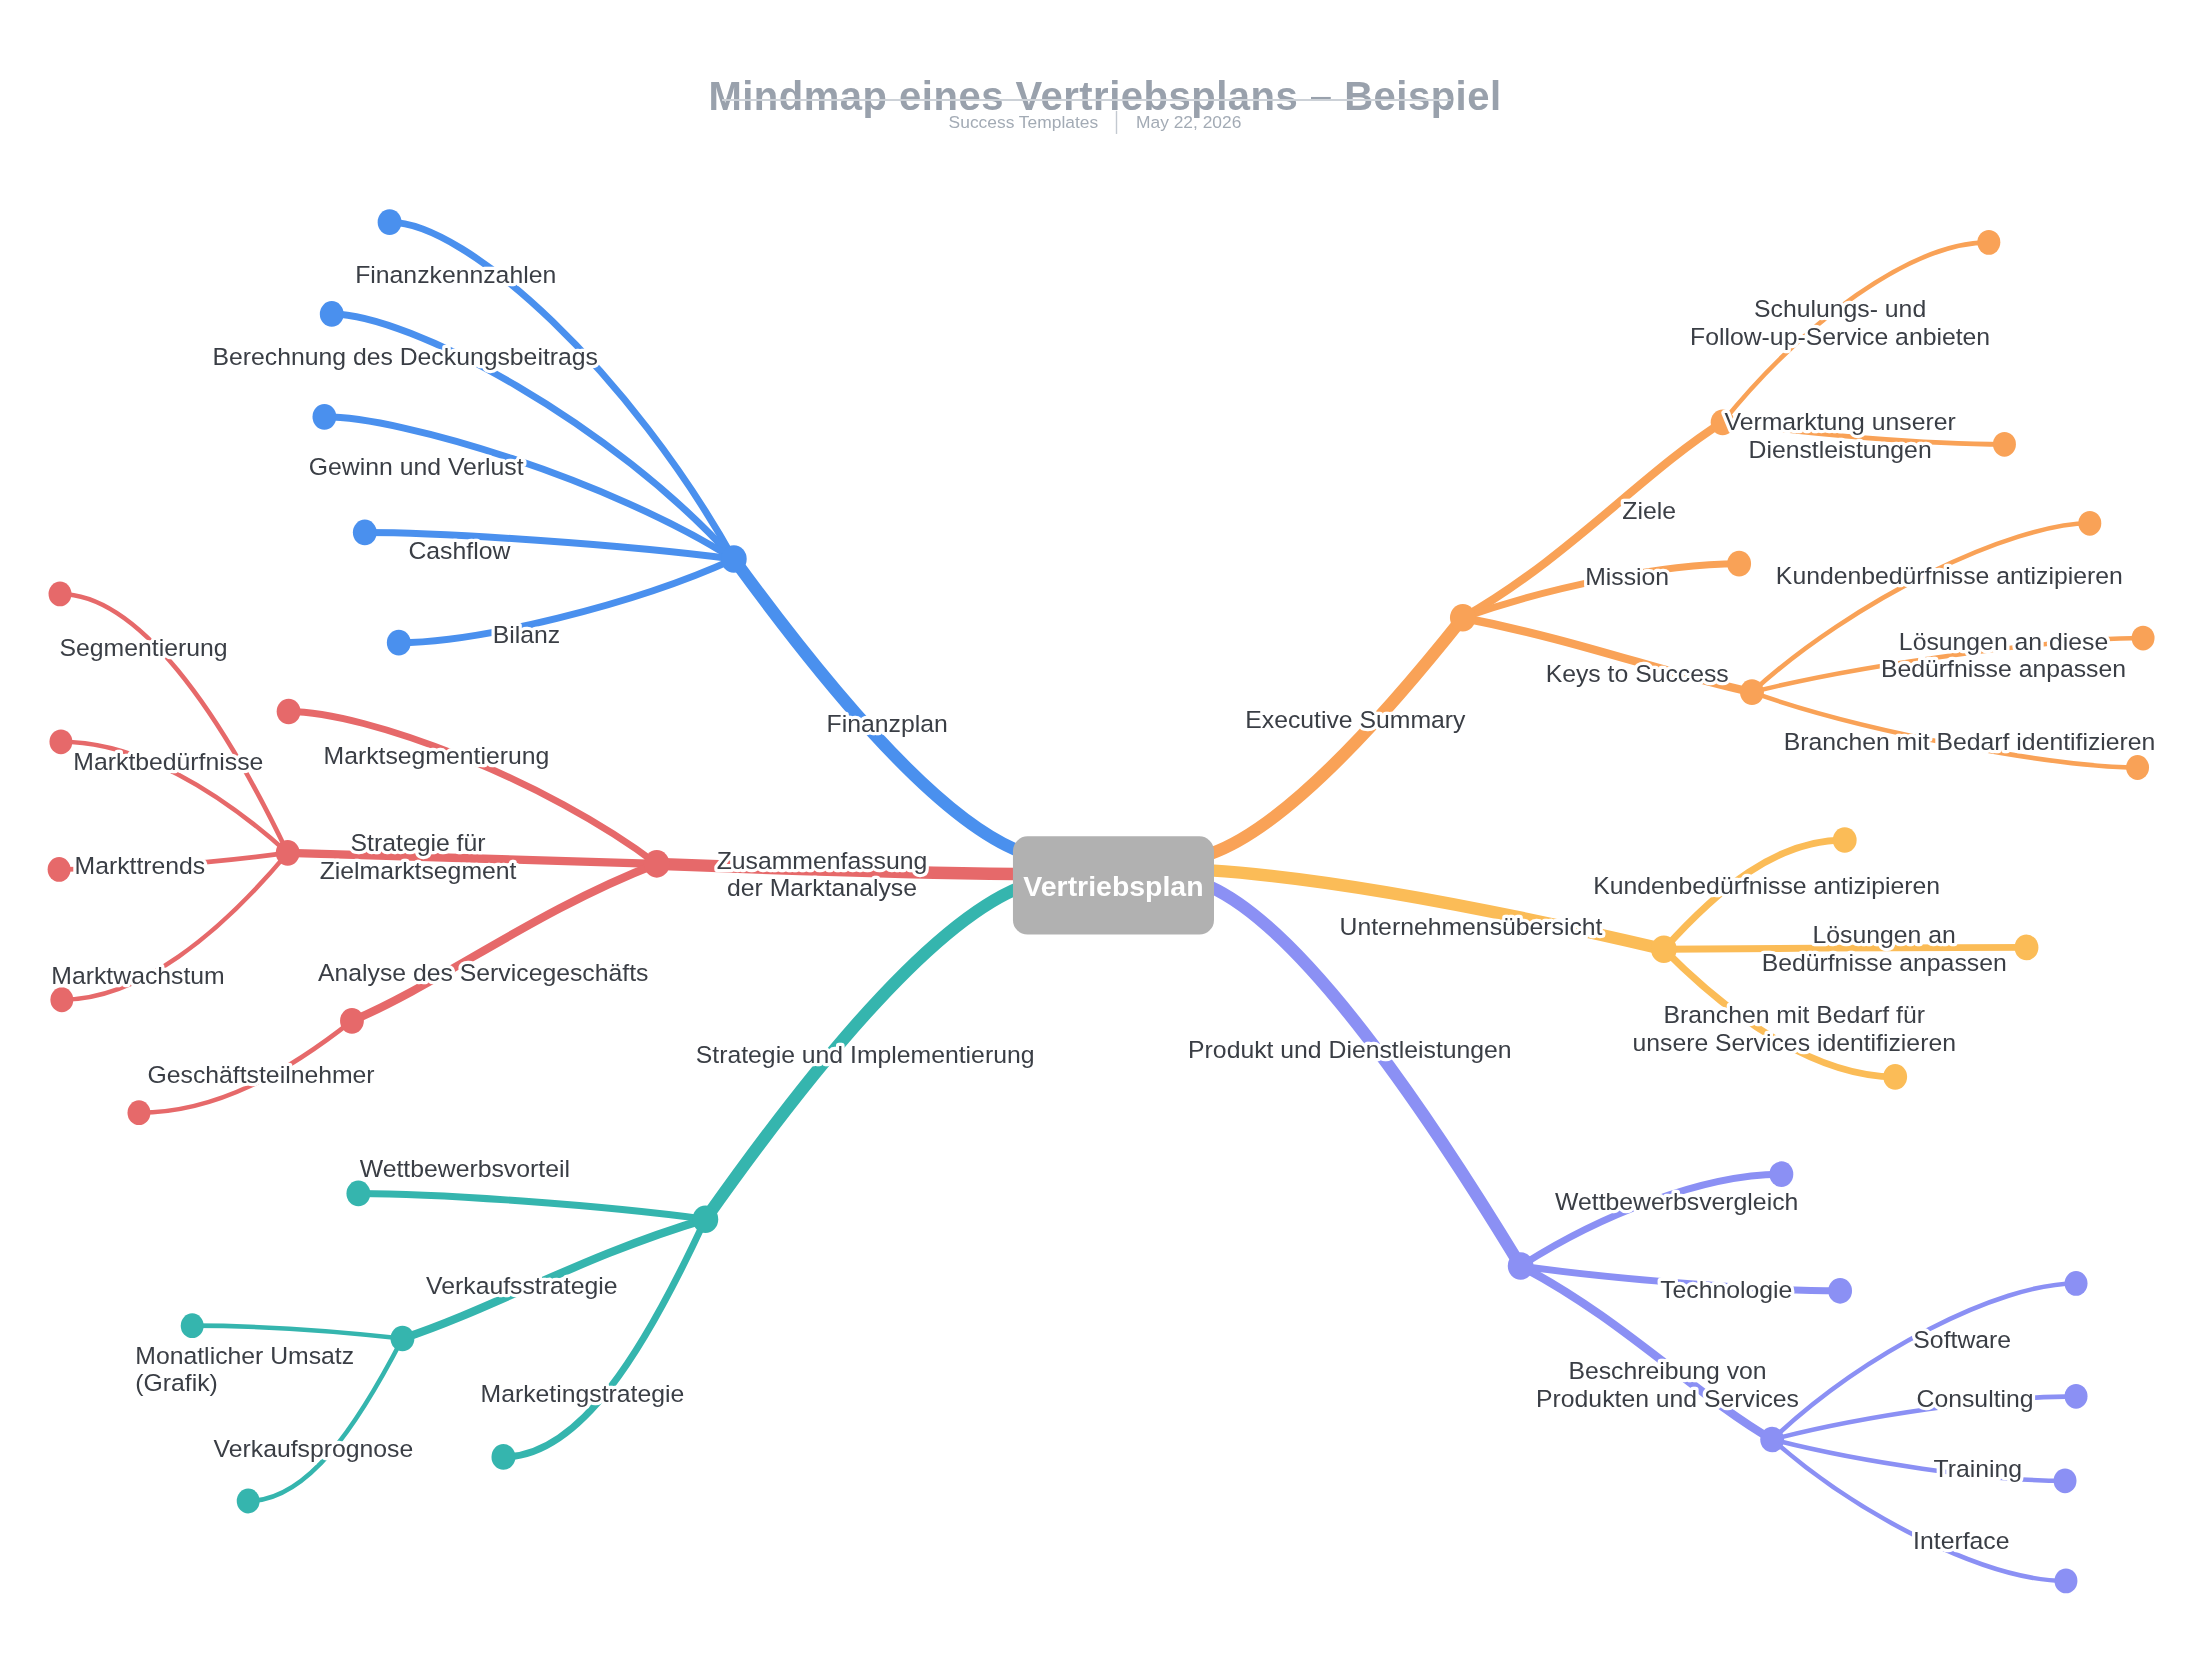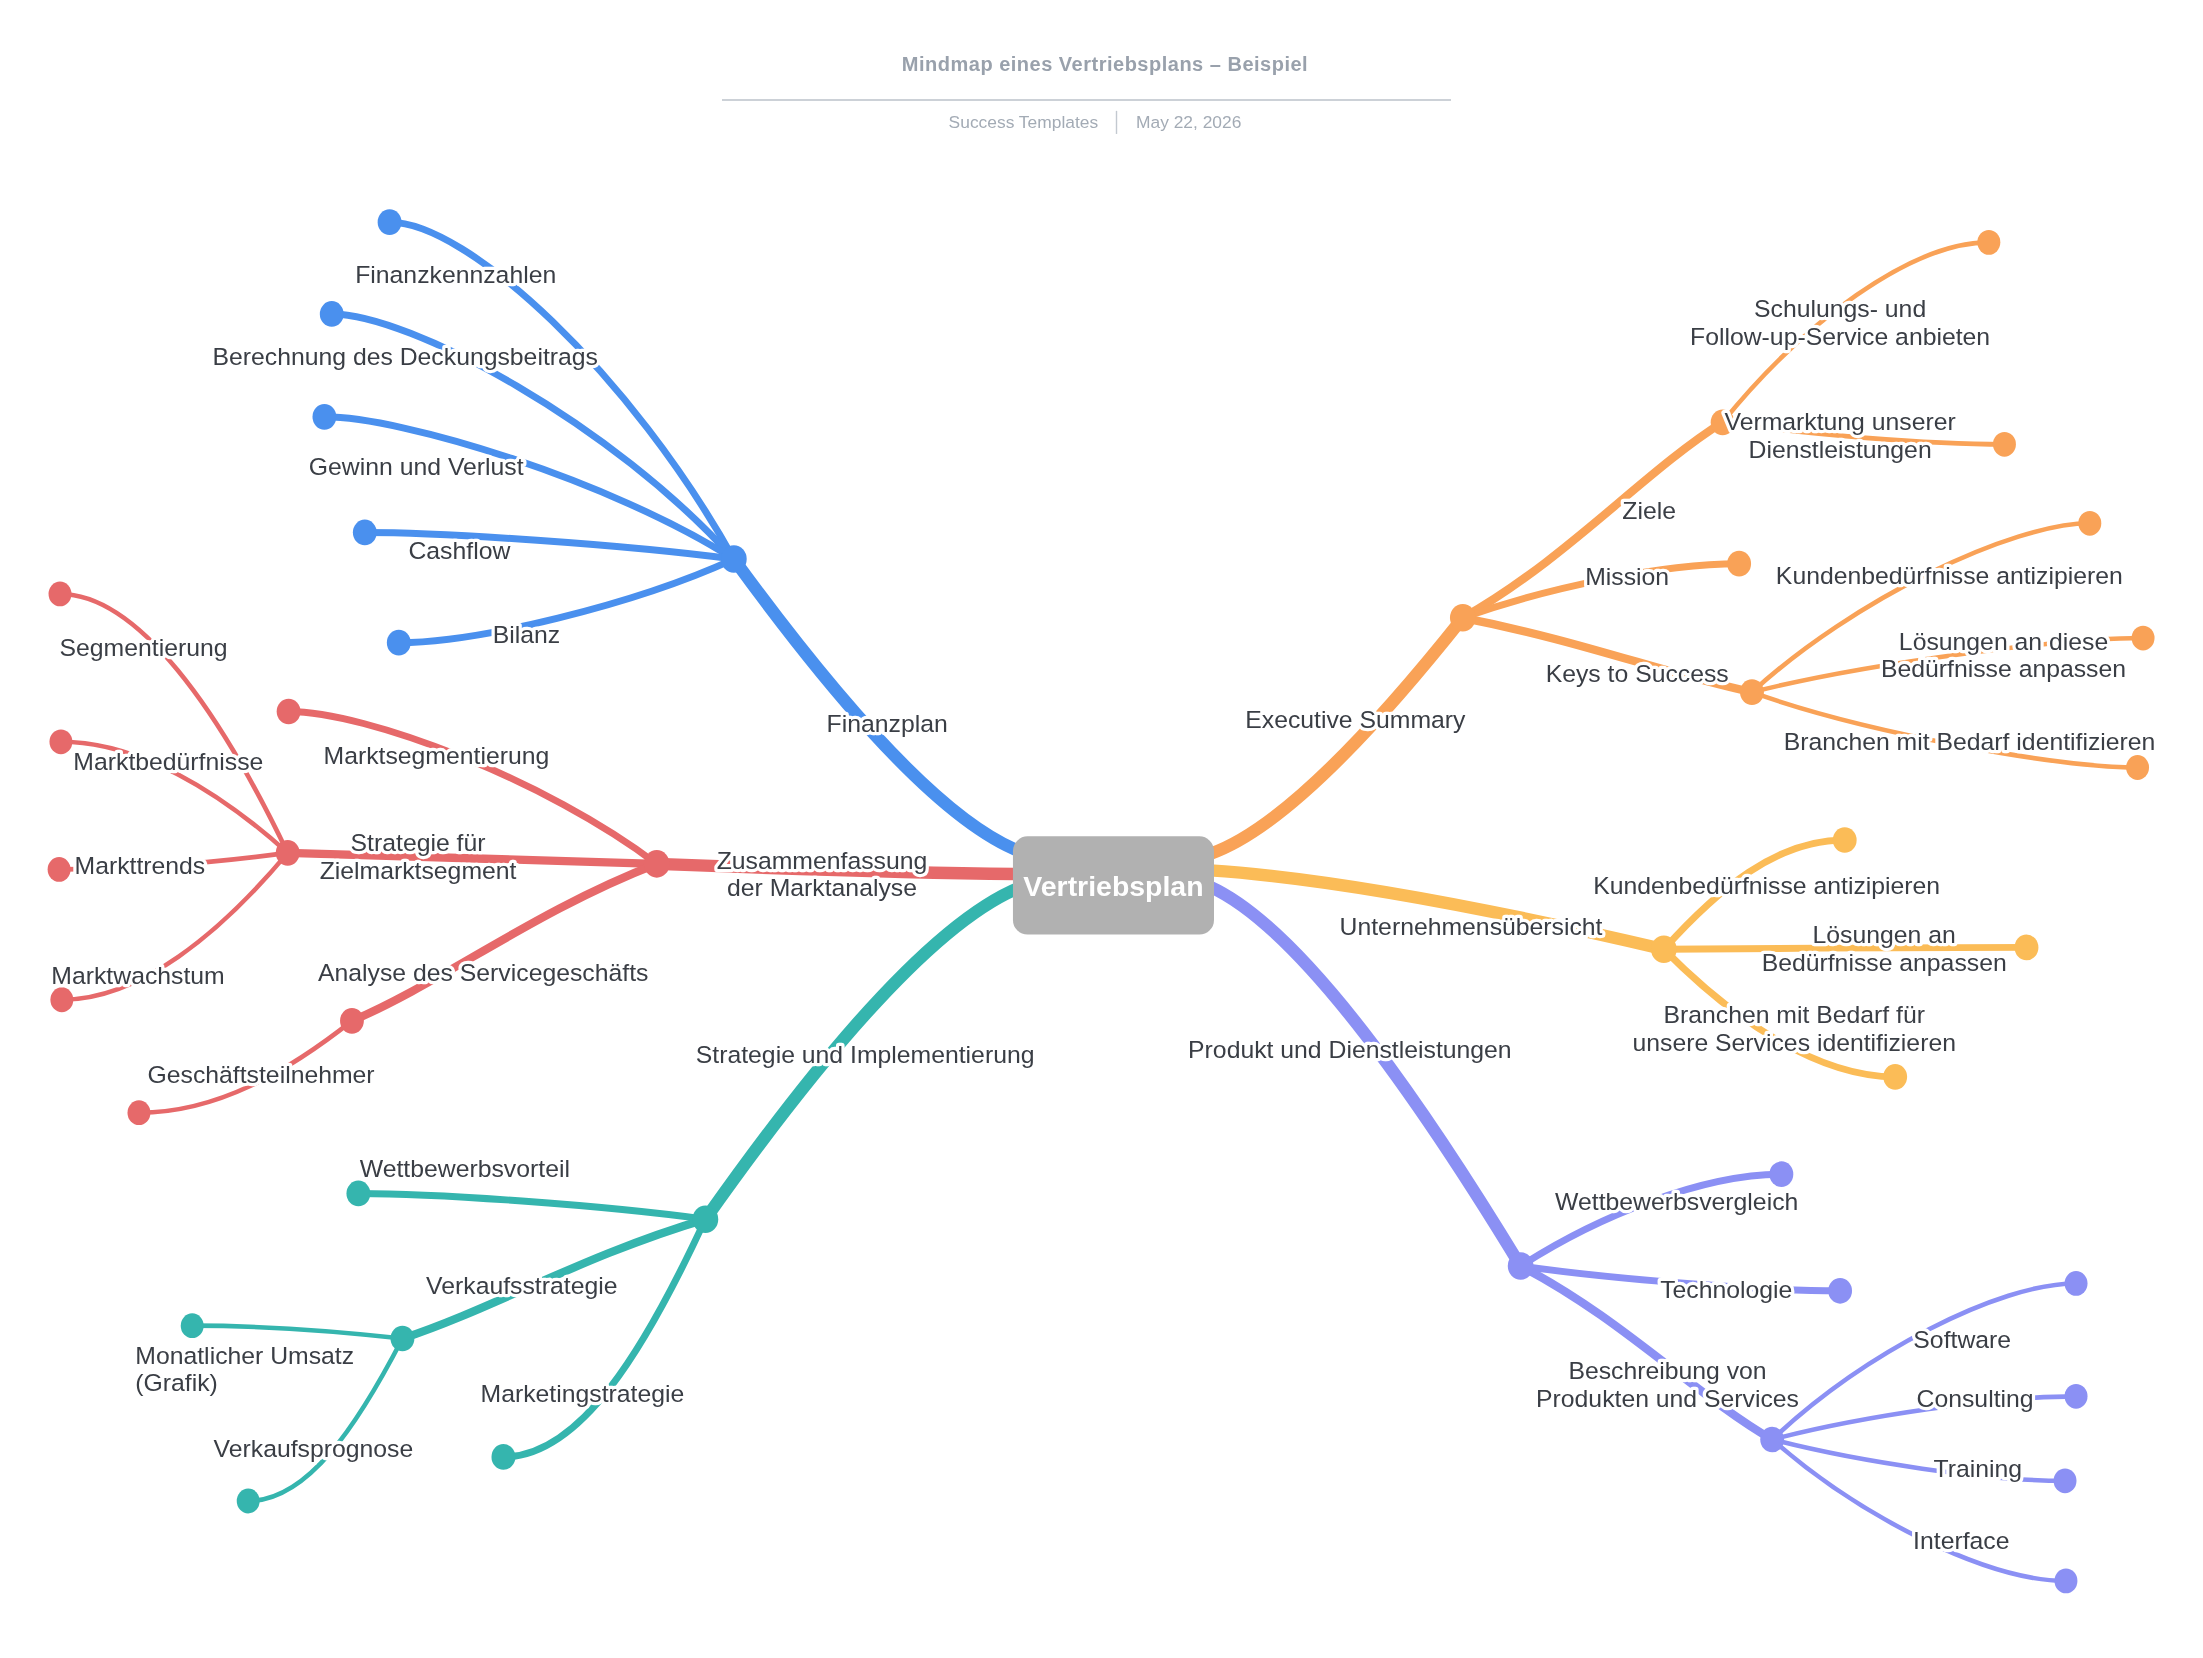--- a/index.html
+++ b/index.html
@@ -1,19 +1,19 @@
 <!DOCTYPE html>
 <html style="font-size:14.7px"><head>
 <meta charset="utf-8">
 <style>
   html,body{margin:0;padding:0;background:#ffffff;}
   .page{position:relative;width:2204px;height:1658px;background:#ffffff;overflow:hidden;
         font-family:"Liberation Sans",sans-serif;}
-  .title{position:absolute;top:53px;left:1105px;transform:translateX(-50%);
-         font-size:20px;font-weight:700;color:#99a1ac;letter-spacing:0.5px;white-space:nowrap;}
+  .title{position:absolute;top:74px;left:1105px;transform:translateX(-50%);
+         font-size:40px;font-weight:700;color:#99a1ac;letter-spacing:0.5px;white-space:nowrap;}
   .title-rule{position:absolute;top:99px;left:722px;width:729px;height:1.8px;background:#ccd1d7;}
   .subtitle{position:absolute;top:111px;left:1095px;transform:translateX(-50%);
             font-size:17.4px;color:#a3abb5;white-space:nowrap;}
   .subtitle .sep{color:#c3c9d0;margin:0 13px;font-size:19px;}
   #mindmap{position:absolute;left:0;top:0;width:2204px;height:1658px;}
   #mindmap text.node-label{fill:#3a3e45;font-size:27px;
         paint-order:stroke;stroke:#ffffff;stroke-width:7px;stroke-linejoin:round;}
   #mindmap text.root-label{fill:#ffffff;font-size:31px;font-weight:700;}
 </style>
 </head>

